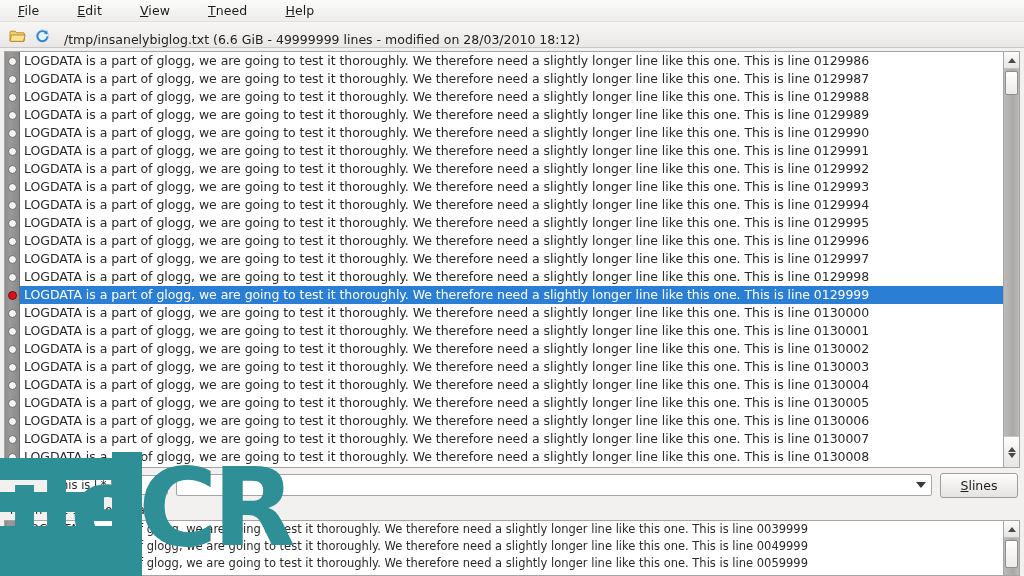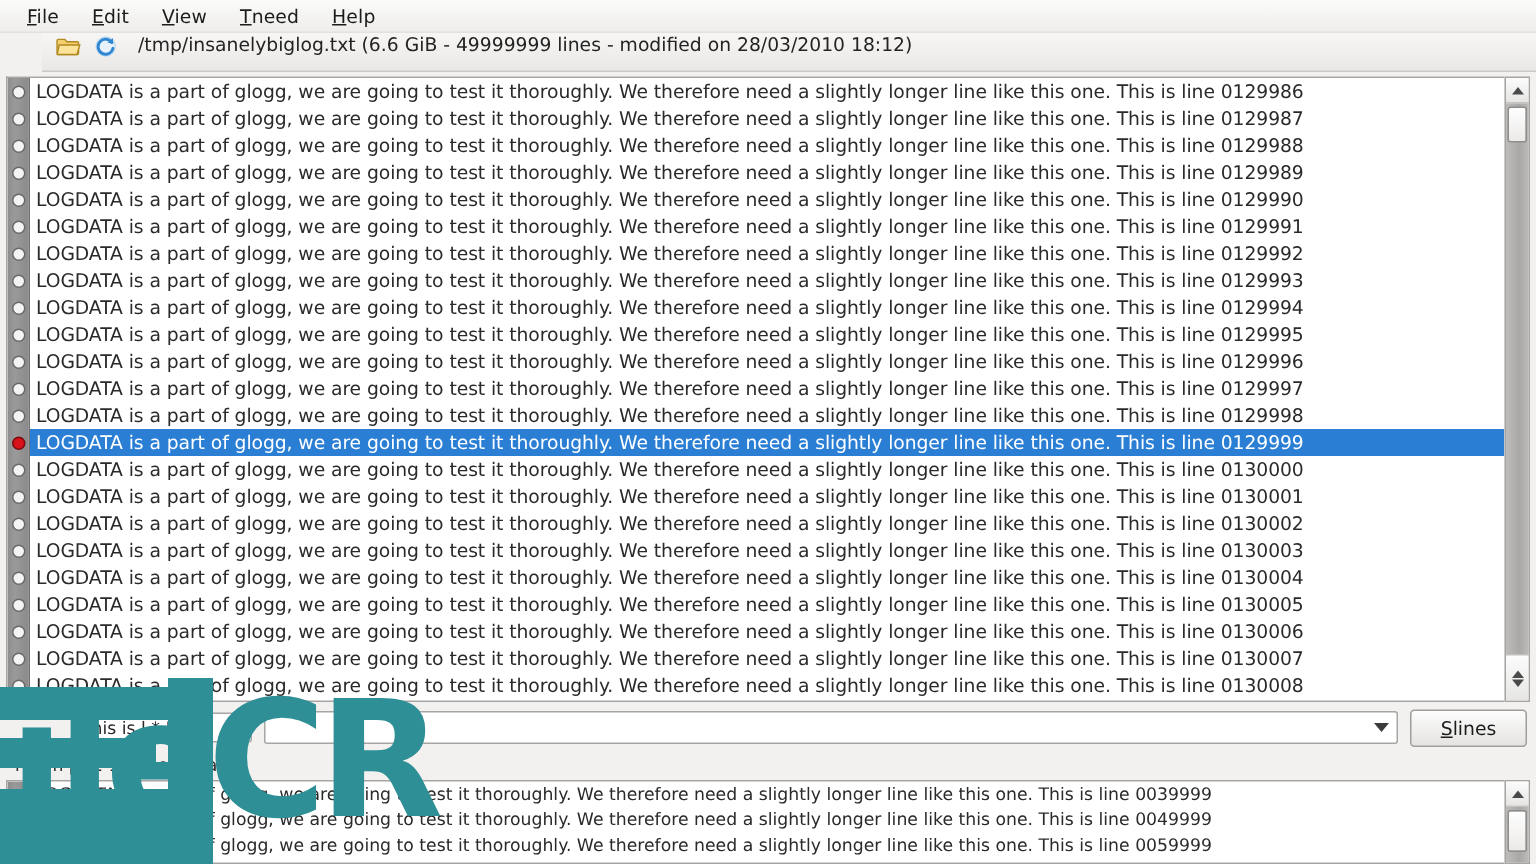--- a/index.html
+++ b/index.html
@@ -27,41 +27,41 @@
 
   
   .menubar {
     height: 21px;
     background: linear-gradient(#fbfbfa, #eeedec);
     display: flex;
     align-items: center;
     padding-left: 8px;
     flex: 0 0 auto;
     border-bottom: 1px solid #e2e1e0;
+    gap: 16px;
   }
   .menu-item {
     font-size: 12.5px;
     color: #1c1c1c;
     padding: 2px 10px 3px 10px;
     margin-right: 2px;
     white-space: nowrap;
     letter-spacing: .1px;
   }
   .menu-item .mn { text-decoration: underline; }
 
   
   .toolbar {
     height: 25px;
     background: linear-gradient(#f7f6f5, #e9e8e7);
     border-bottom: 1px solid #c9c8c6;
     display: flex;
-    align-items: flex-start;
+    align-items: flex-end;
     padding-left: 6px;
     flex: 0 0 auto;
-    margin-left: 28px;
   }
   .tb-btn {
     width: 22px;
     height: 20px;
     display: flex;
     align-items: center;
     justify-content: center;
     margin-right: 3px;
   }
   .tb-title {

